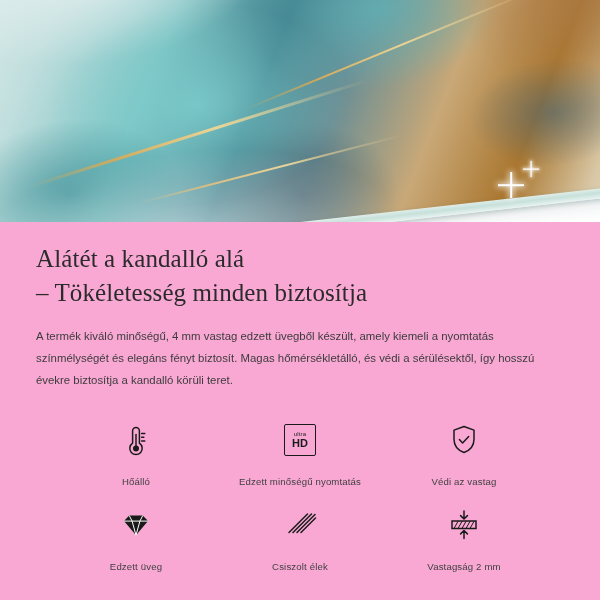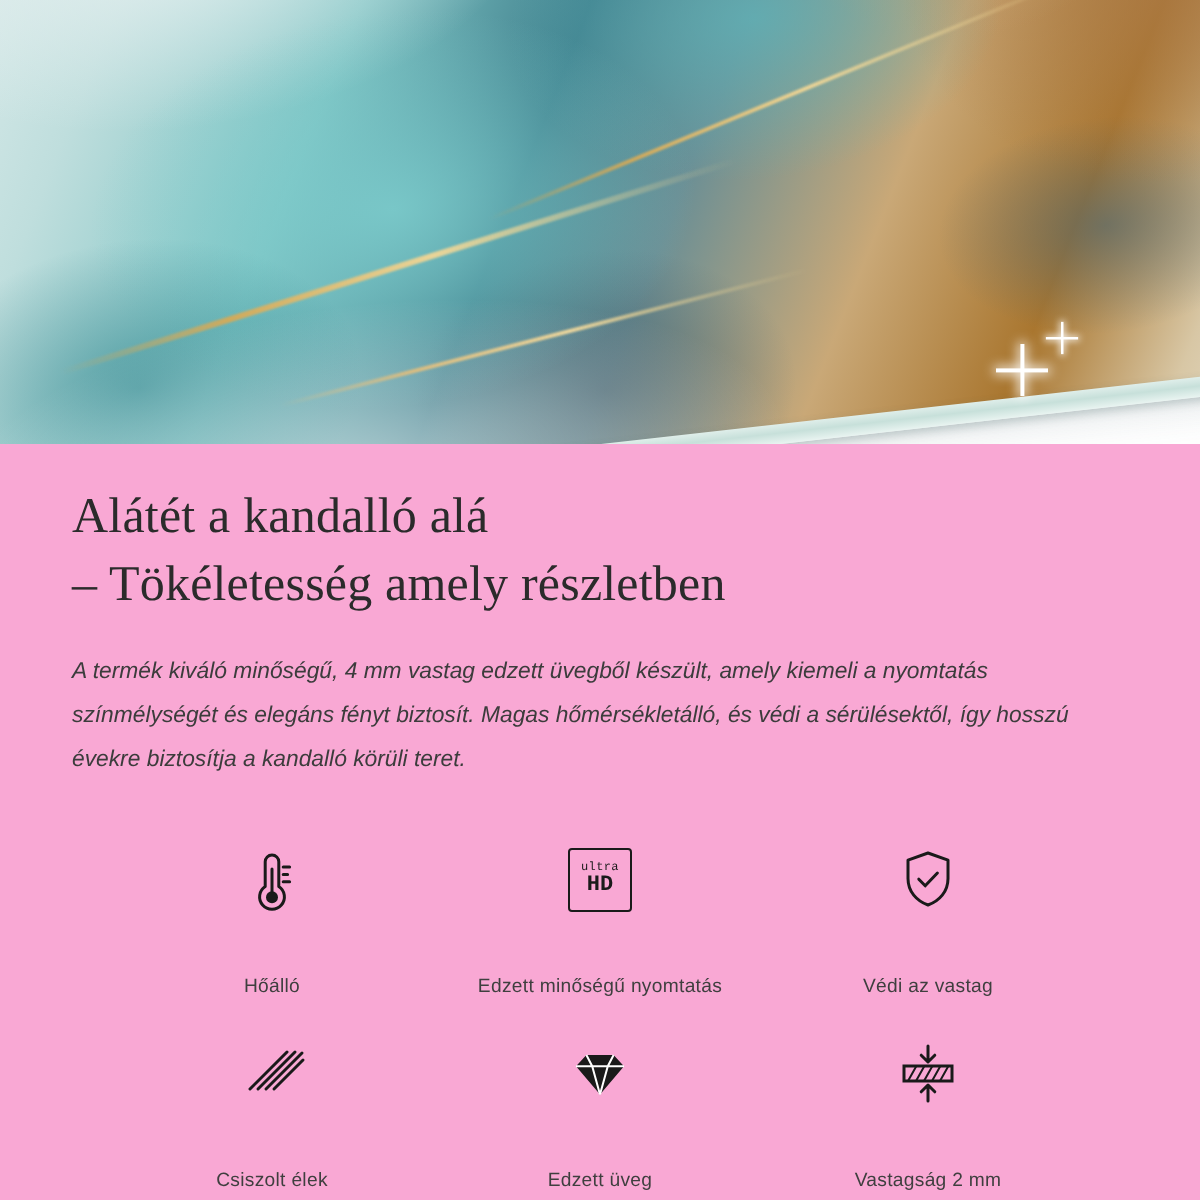--- a/index.html
+++ b/index.html
@@ -136,21 +136,20 @@
     letter-spacing: 0.1px;
   }
   .headline .line2 { display: block; }
   .body-copy {
     font-family: "Liberation Sans", sans-serif;
     font-size: 11.4px;
     line-height: 1.95;
     color: #3c3c3c;
     margin: 0;
     max-width: 528px;
-    font-style: italic;
   }
 
   
   .features {
     margin-top: 26px;
     display: grid;
     grid-template-columns: repeat(3, 1fr);
     row-gap: 16px;
     padding: 0 18px;
   }
@@ -160,21 +159,21 @@
     align-items: center;
     justify-content: flex-start;
   }
   .feature-icon {
     height: 44px;
     display: flex;
     align-items: center;
     justify-content: center;
   }
   .feature-label {
-    margin-top: 26px;
+    margin-top: 14px;
     font-size: 9.6px;
     color: #3f3f3f;
     text-align: left;
     letter-spacing: 0.15px;
   }
   svg { display: block; }
   .stroke {
     fill: none;
     stroke: #1a1a1a;
     stroke-width: 1.5;
@@ -185,21 +184,20 @@
   .hd-box {
     width: 30px;
     height: 30px;
     border: 1.5px solid #1a1a1a;
     border-radius: 2px;
     display: flex;
     flex-direction: column;
     align-items: center;
     justify-content: center;
     line-height: 1;
-    font-family: Liberation Mono, monospace;
   }
   .hd-top {
     font-size: 6px;
     letter-spacing: 0.2px;
     color: #1a1a1a;
   }
   .hd-bot {
     font-size: 11px;
     font-weight: bold;
     color: #1a1a1a;
@@ -224,21 +222,21 @@
       <div class="glass-edge"></div>
 
     </div>
     <div class="sparkle sparkle-1"></div>
     <div class="sparkle sparkle-2"></div>
   </div>
 
   <div class="content">
     <h1 class="headline">
       <span>Alátét a kandalló alá</span>
-      <span class="line2">– Tökéletesség amely részletben</span>
+      <span class="line2">– Tökéletesség minden biztosítja</span>
     </h1>
     <p class="body-copy">A termék kiváló minőségű, 4 mm vastag edzett üvegből készült, amely kiemeli a nyomtatás színmélységét és elegáns fényt biztosít. Magas hőmérsékletálló, és védi a sérülésektől, így hosszú évekre biztosítja a kandalló körüli teret.</p>
 
     <div class="features">
 
       <div class="feature">
         <div class="feature-icon">
           <svg width="34" height="38" viewBox="0 0 34 38" aria-hidden="true">
             <path class="stroke" d="M17 6.5a3.4 3.4 0 0 1 3.4 3.4v12.3a6.2 6.2 0 1 1-6.8 0V9.9A3.4 3.4 0 0 1 17 6.5z"></path>
             <circle class="fill-dark" cx="17" cy="27.6" r="3"></circle>
@@ -264,43 +262,43 @@
           <svg width="34" height="38" viewBox="0 0 34 38" aria-hidden="true">
             <path class="stroke" d="M17 5.5l10 3.6v9.1c0 6.6-4.3 11.2-10 13.3-5.7-2.1-10-6.7-10-13.3V9.1L17 5.5z"></path>
             <path class="stroke" d="M12.4 18.6l3.2 3.3 6.1-6.4"></path>
           </svg>
         </div>
         <div class="feature-label">Védi az vastag</div>
       </div>
 
       <div class="feature">
         <div class="feature-icon">
+          <svg width="36" height="34" viewBox="0 0 36 34" aria-hidden="true">
+            <path class="fill-dark" d="M11.2 7.5h13.6l5.2 5.6-12 14.2-12-14.2 5.2-5.6z"></path>
+            <path d="M11.2 7.5l-5.2 5.6h24l-5.2-5.6z" fill="#ffffff" opacity="0.0"></path>
+            <path stroke="#ffffff" stroke-width="1" fill="none" d="M6 13.1h24M11.2 7.5l2.9 5.6 3.9 14.2M24.8 7.5l-2.9 5.6-3.9 14.2"></path>
+          </svg>
+        </div>
+        <div class="feature-label">Edzett üveg</div>
+      </div>
+
+      <div class="feature">
+        <div class="feature-icon">
           <svg width="36" height="32" viewBox="0 0 36 32" aria-hidden="true">
             <path class="stroke" d="M7 23.5L25.5 5"></path>
             <path class="stroke" d="M11 23.5L29.5 5"></path>
             <path class="stroke" d="M15 23.5L33 5.5"></path>
             <path class="stroke" d="M19 23.5L33.5 9"></path>
           </svg>
         </div>
         <div class="feature-label">Csiszolt élek</div>
       </div>
 
       <div class="feature">
         <div class="feature-icon">
-          <svg width="36" height="34" viewBox="0 0 36 34" aria-hidden="true">
-            <path class="fill-dark" d="M11.2 7.5h13.6l5.2 5.6-12 14.2-12-14.2 5.2-5.6z"></path>
-            <path d="M11.2 7.5l-5.2 5.6h24l-5.2-5.6z" fill="#ffffff" opacity="0.0"></path>
-            <path stroke="#ffffff" stroke-width="1" fill="none" d="M6 13.1h24M11.2 7.5l2.9 5.6 3.9 14.2M24.8 7.5l-2.9 5.6-3.9 14.2"></path>
-          </svg>
-        </div>
-        <div class="feature-label">Edzett üveg</div>
-      </div>
-
-      <div class="feature">
-        <div class="feature-icon">
           <svg width="38" height="38" viewBox="0 0 38 38" aria-hidden="true">
             <path class="stroke" d="M19 5v7.5M15.6 9.6l3.4 3.4 3.4-3.4"></path>
             <rect x="7" y="15" width="24" height="7.5" fill="none" stroke="#1a1a1a" stroke-width="1.5"></rect>
             <path stroke="#1a1a1a" stroke-width="1" d="M9 22.5l4.2-7.5M13 22.5l4.2-7.5M17 22.5l4.2-7.5M21 22.5l4.2-7.5M25 22.5l4.2-7.5"></path>
             <path class="stroke" d="M19 32.5V25M15.6 27.9l3.4-3.4 3.4 3.4"></path>
           </svg>
         </div>
         <div class="feature-label">Vastagság 2 mm</div>
       </div>
 

